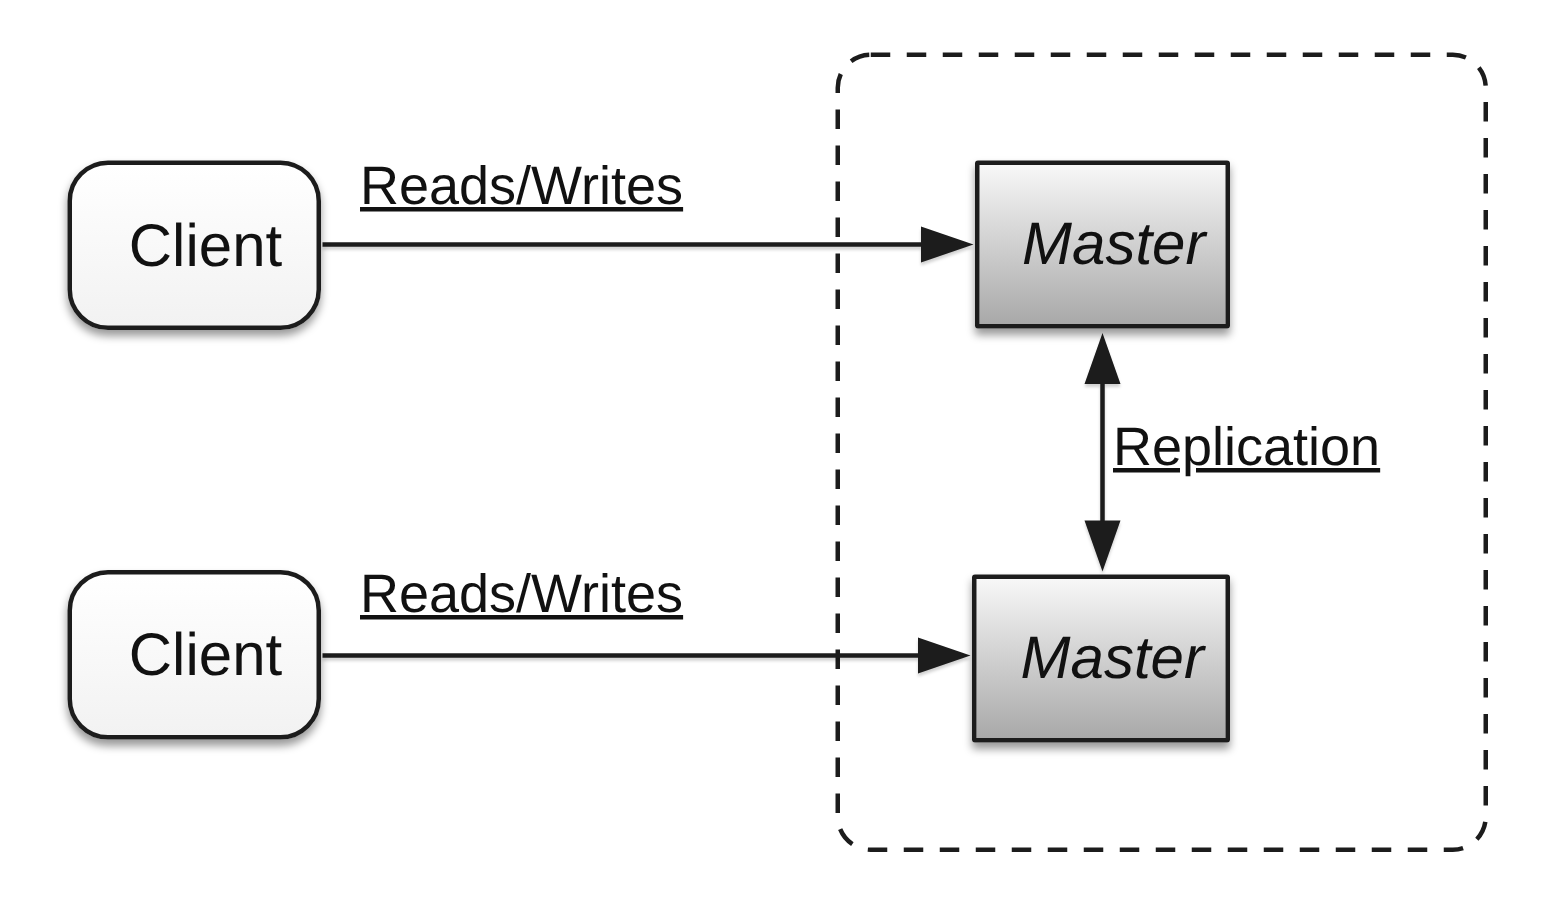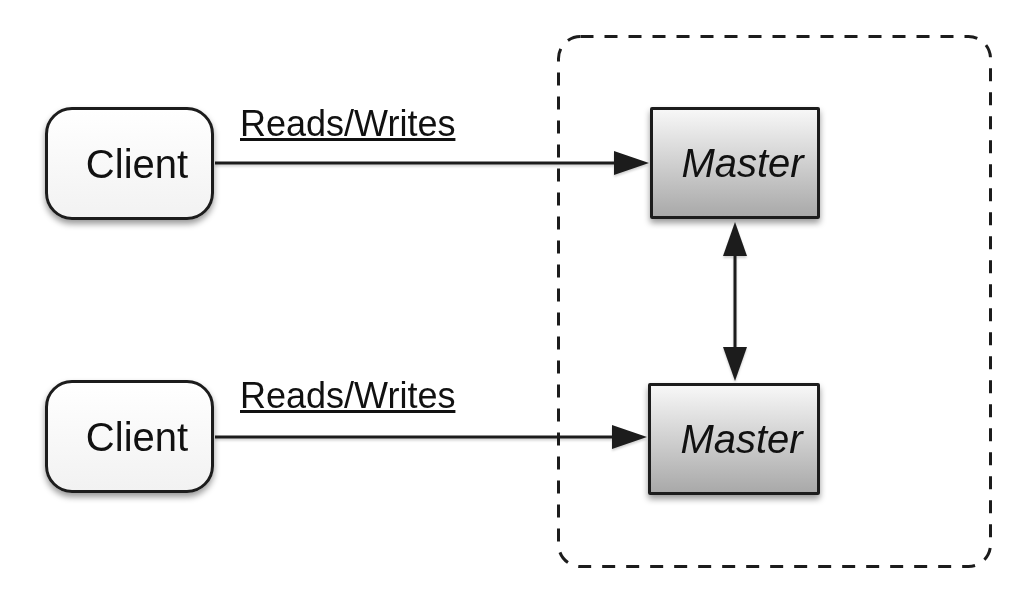--- a/index.html
+++ b/index.html
@@ -125,14 +125,15 @@
   </div>
 
   <div class="node node-master" id="master-bottom">
     <span>Master</span>
   </div>
 
   <div class="edge-label" id="label-rw-top">Reads/Writes</div>
 
   <div class="edge-label" id="label-rw-bottom">Reads/Writes</div>
 
+  <div class="edge-label" id="label-replication">Replication</div>
 
 </div>
 
 </body></html>

